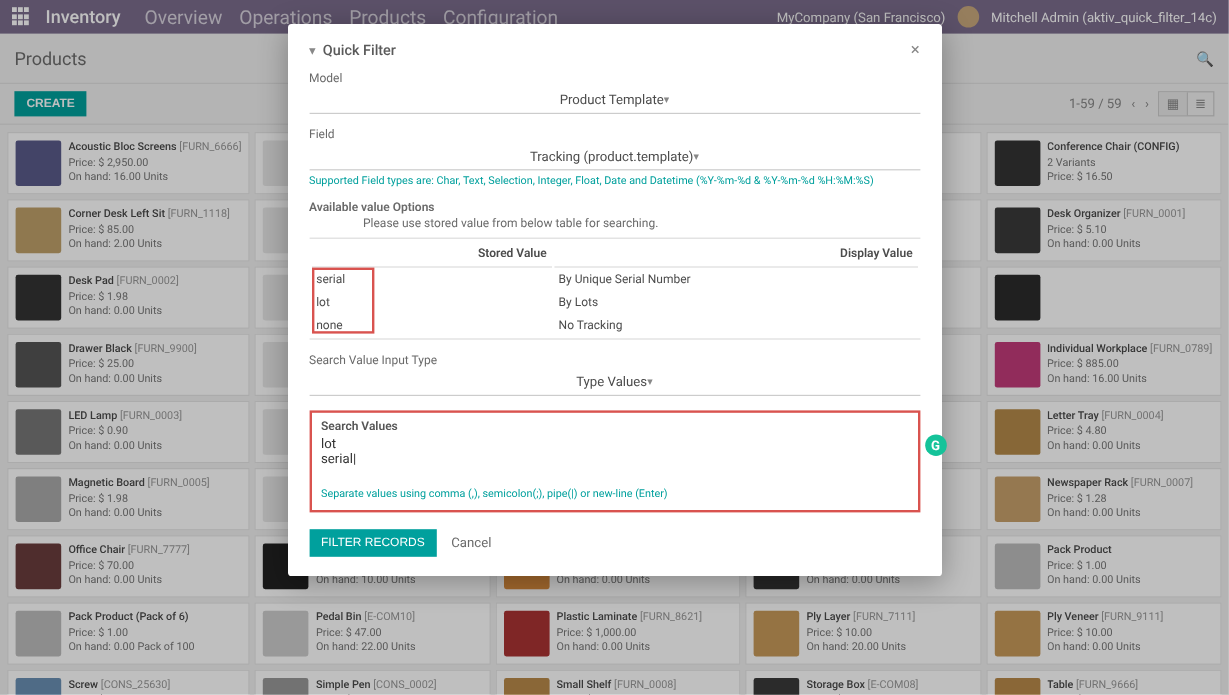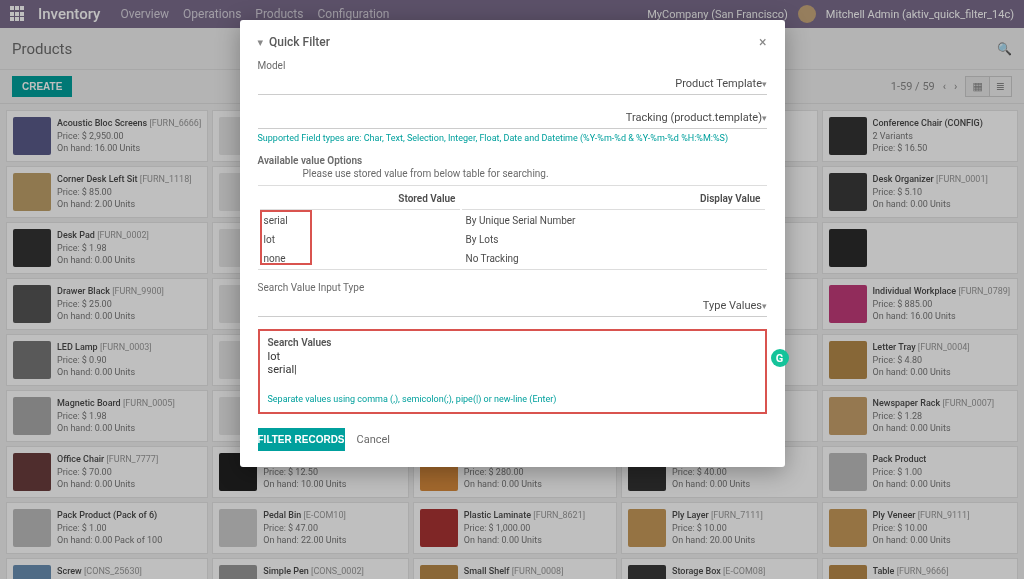--- a/index.html
+++ b/index.html
@@ -2,21 +2,21 @@
 <html><head>
 <meta charset="utf-8">
 <style>
 * { box-sizing: border-box; margin: 0; padding: 0; }
 body { font-family: -apple-system, BlinkMacSystemFont, "Segoe UI", Roboto, sans-serif; font-size: 12px; background: #f0f0f0; color: #4c4c4c; width: 1024px; height: 579px; overflow: hidden; position: relative; }
 
 .topbar { background: #7b6d8d; height: 28px; display: flex; align-items: center; padding: 0 10px; color: #fff; }
 .topbar .apps-icon { width: 16px; height: 16px; margin-right: 12px; display: flex; flex-wrap: wrap; gap: 1px; }
 .topbar .apps-icon span { width: 4px; height: 4px; background: #fff; }
 .topbar .brand { font-size: 15px; font-weight: 500; margin-right: 20px; }
-.topbar .nav-item { font-size: 12px; margin-right: 14px; color: #d8d3de; cursor: pointer; }
+.topbar .nav-item { font-size: 16px; margin-right: 14px; color: #d8d3de; cursor: pointer; }
 .topbar .right { margin-left: auto; display: flex; align-items: center; gap: 10px; font-size: 11px; }
 .topbar .avatar { width: 18px; height: 18px; border-radius: 50%; background: #c9a87d; }
 
 .subbar { height: 42px; display: flex; align-items: center; padding: 0 12px; border-bottom: 1px solid #e0e0e0; }
 .page-title { font-size: 15px; color: #6d6d6d; }
 .subbar .spacer { flex: 1; }
 .subbar .search-icon { color: #888; cursor: pointer; }
 
 .toolbar { height: 34px; display: flex; align-items: center; padding: 0 12px; border-bottom: 1px solid #e0e0e0; }
 .btn-create { background: #00a09d; color: #fff; font-size: 10px; font-weight: 600; padding: 5px 10px; border: none; cursor: pointer; }
@@ -32,41 +32,41 @@
 .card .info .name { color: #5d5d5d; white-space: nowrap; overflow: hidden; text-overflow: ellipsis; }
 .card .info .name b { font-weight: 500; color: #4a4a4a; }
 .card .info .ref { color: #999; }
 
 .overlay { position: absolute; inset: 0; background: rgba(0,0,0,0.25); display: flex; justify-content: center; align-items: flex-start; padding-top: 20px; }
 .modal { background: #fff; width: 545px; border-radius: 3px; box-shadow: 0 5px 25px rgba(0,0,0,0.3); padding: 14px 18px 16px; font-size: 11px; color: #4c4c4c; }
 .modal-header { display: flex; align-items: center; margin-bottom: 10px; }
 .modal-header .title { font-size: 12px; font-weight: 500; color: #5a5a5a; }
 .modal-header .close { margin-left: auto; color: #888; cursor: pointer; font-size: 14px; }
 .modal .label { font-size: 10px; color: #6a6a6a; margin-bottom: 2px; }
-.modal .select-line { border-bottom: 1px solid #ccc; padding: 4px 0; font-size: 11px; display: flex; justify-content: flex-end; align-items: center; cursor: pointer; }
+.modal .select-line { border-bottom: 1px solid #ccc; padding: 4px 0; font-size: 11px; display: flex; justify-content: center; align-items: center; cursor: pointer; }
 .modal .hint { color: #00a09d; font-size: 9px; margin-top: 4px; }
 .modal .section { margin-top: 12px; }
 .modal .subhint { font-size: 10px; color: #6a6a6a; margin-top: 2px; padding-left: 45px; }
 
 .val-table { width: 100%; margin-top: 6px; border-top: 1px solid #ddd; border-bottom: 1px solid #ddd; }
 .val-table th { text-align: right; font-weight: 600; font-size: 10px; padding: 5px 4px; border-bottom: 1px solid #ddd; }
 .val-table td { font-size: 10px; padding: 3px 4px; }
 .stored-cell { position: relative; width: 200px; }
 .redbox { position: absolute; border: 2px solid #d9534f; left: 0; top: -2px; width: 52px; height: 55px; pointer-events: none; }
 
 .search-values-box { border: 2px solid #d9534f; padding: 6px 8px 8px; margin-top: 12px; position: relative; }
 .search-values-box .sv-label { font-size: 10px; font-weight: 600; color: #555; }
 .search-values-box .sv-lines { font-size: 11px; color: #333; margin-top: 2px; white-space: pre-line; }
 .search-values-box .sv-lines::after { content:"|"; animation: blink 1s infinite; color:#333; }
 @keyframes blink { 50% { opacity: 0; } }
 .search-values-box .sep-hint { color: #00a09d; font-size: 9px; margin-top: 18px; }
 .grammarly { position: absolute; right: -24px; top: 18px; width: 18px; height: 18px; border-radius: 50%; background: #15c39a; display: flex; align-items: center; justify-content: center; color: #fff; font-size: 11px; font-weight: bold; }
 
 .modal-footer { margin-top: 14px; display: flex; gap: 12px; align-items: center; }
-.btn-filter { background: #00a09d; color: #fff; border: none; font-size: 10px; font-weight: 700; padding: 6px 0; cursor: pointer; }
+.btn-filter { background: #00a09d; color: #fff; border: none; font-size: 10px; font-weight: 400; padding: 6px 10px; cursor: pointer; }
 .btn-cancel { color: #6a6a6a; font-size: 11px; cursor: pointer; }
 .caret { font-size: 9px; color: #888; }
 </style>
 </head>
 <body>
 
 <div class="topbar">
   <div class="apps-icon">
       <span></span>
       <span></span>
@@ -401,20 +401,21 @@
 
     <div class="section" style="margin-top:4px;">
       <div class="label">Model</div>
       <div class="select-line">
         <span>Product Template</span>
         <span class="caret">▾</span>
       </div>
     </div>
 
     <div class="section">
+      <div class="label">Field</div>
       <div class="select-line">
         <span>Tracking (product.template)</span>
         <span class="caret">▾</span>
       </div>
       <div class="hint">Supported Field types are: Char, Text, Selection, Integer, Float, Date and Datetime (%Y-%m-%d &amp; %Y-%m-%d %H:%M:%S)</div>
     </div>
 
     <div class="section">
       <div class="label" style="font-weight:600;">Available value Options</div>
       <div class="subhint">Please use stored value from below table for searching.</div>

